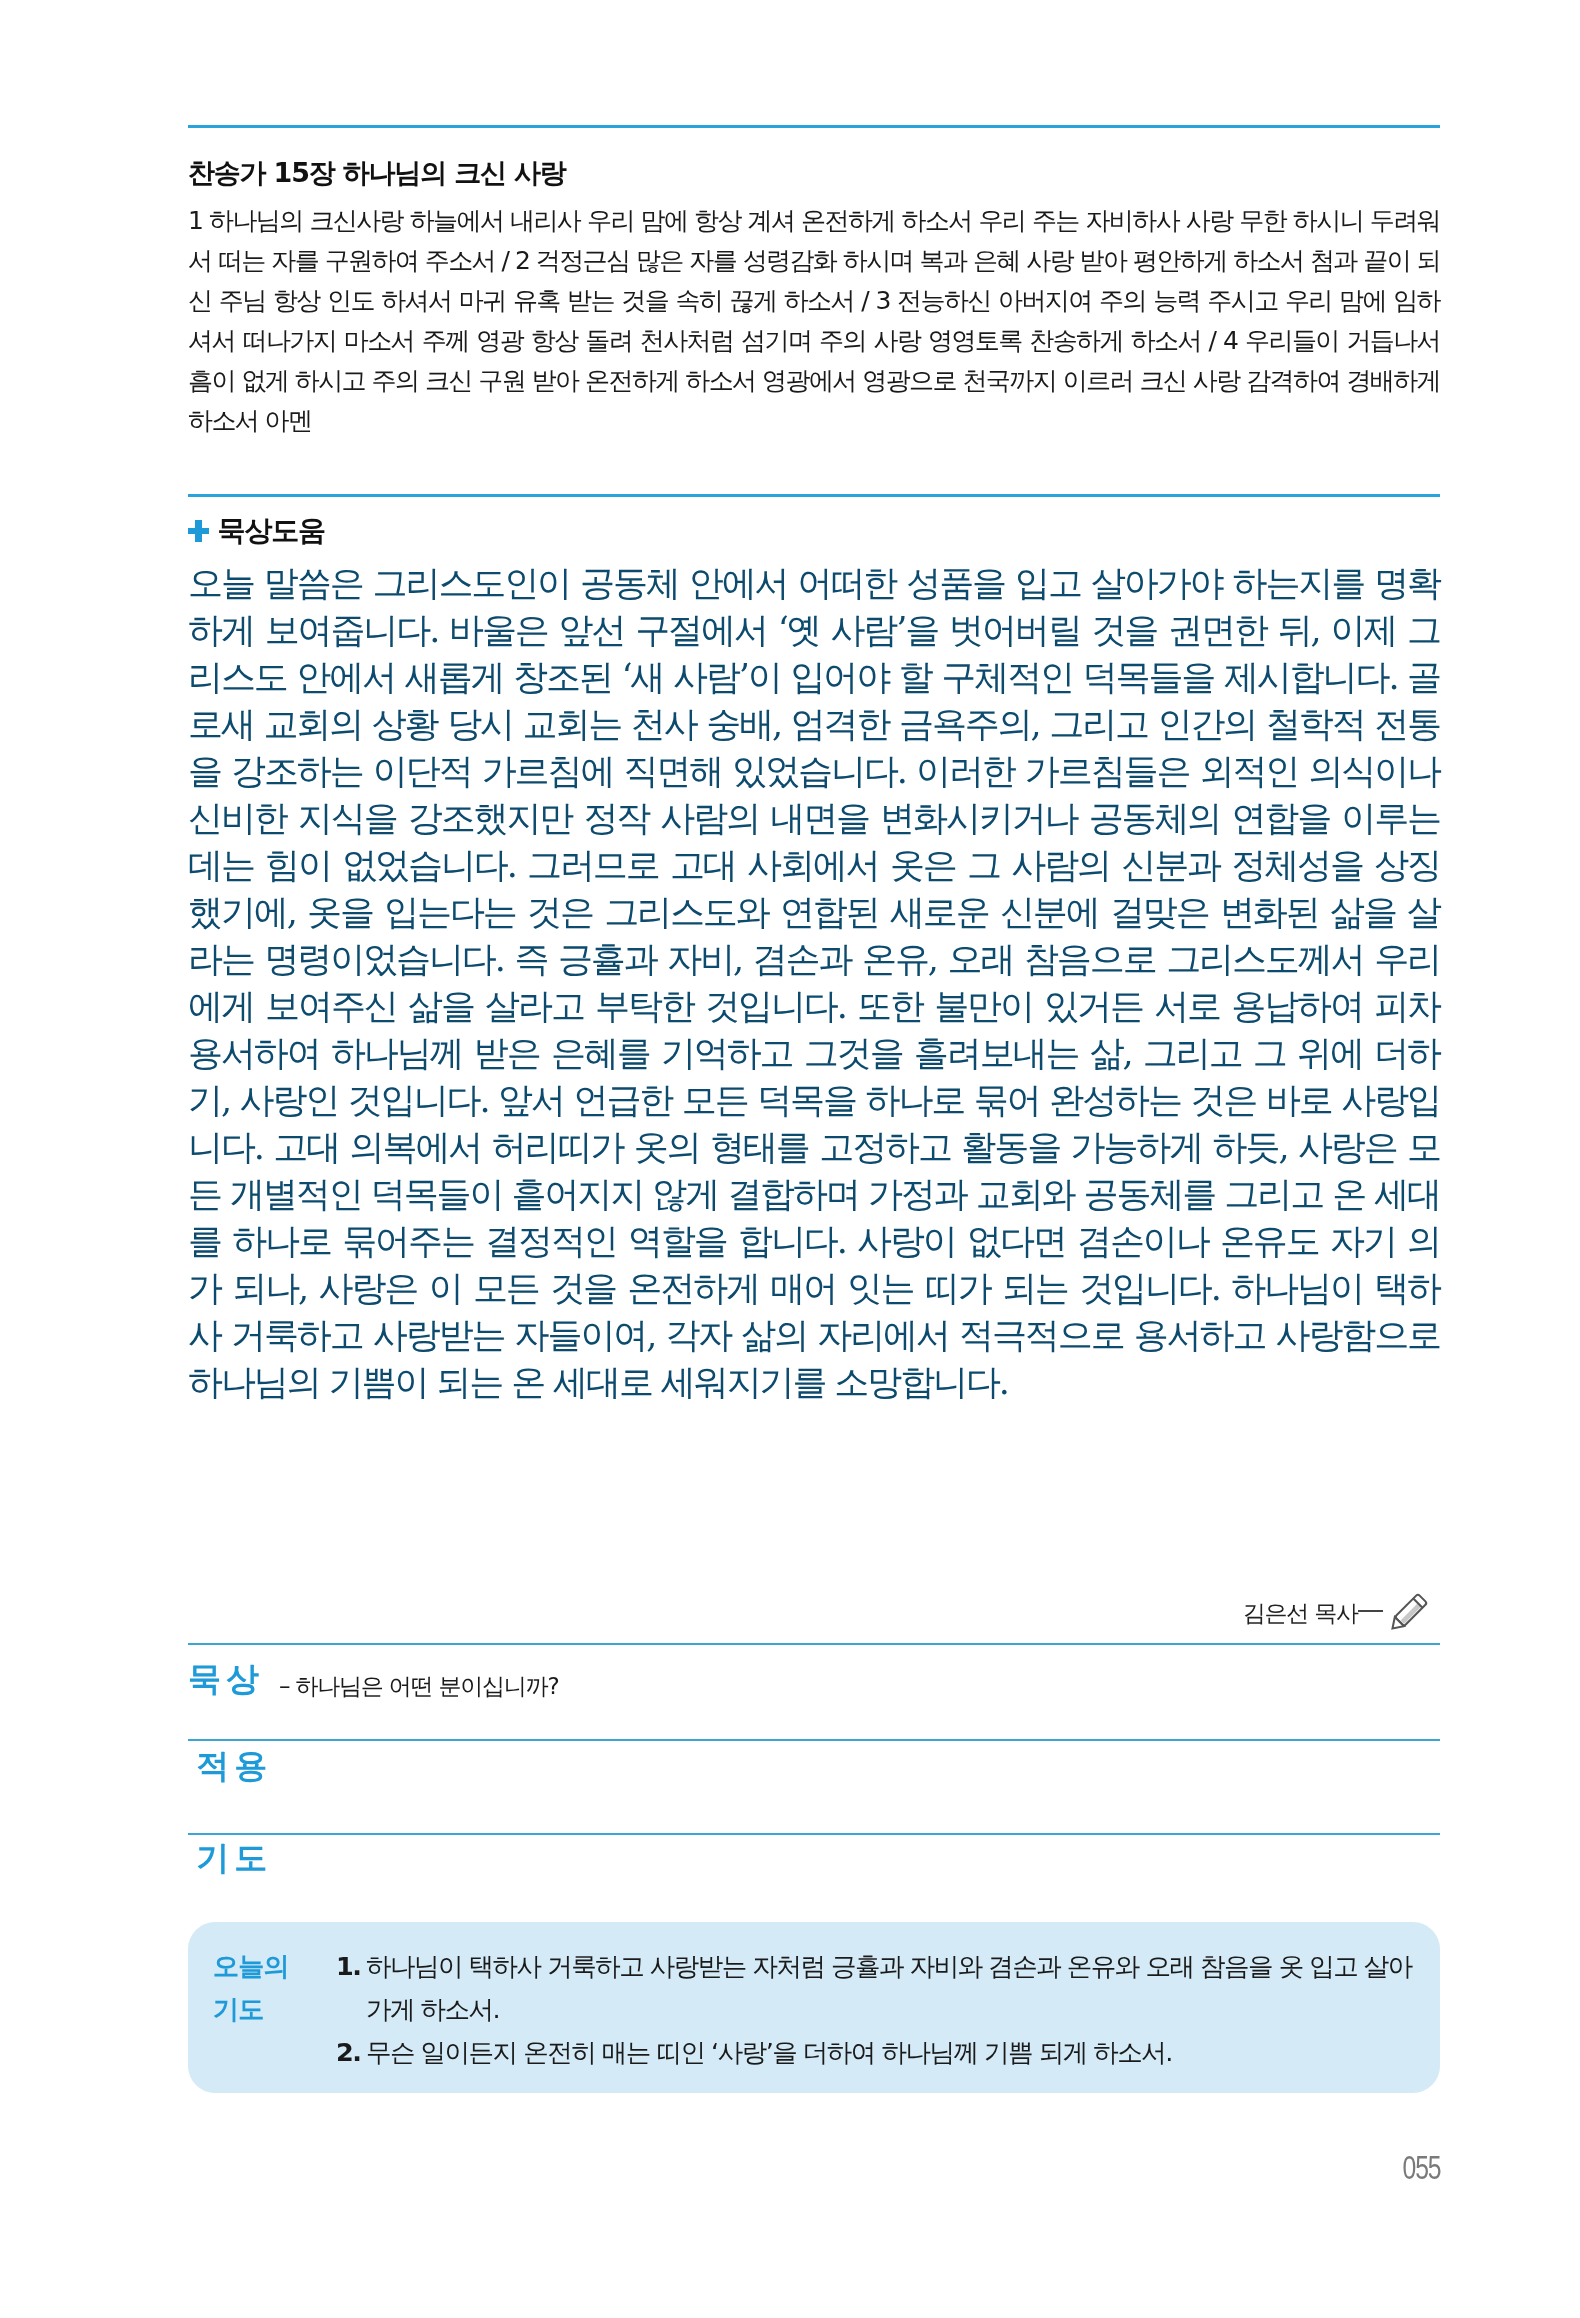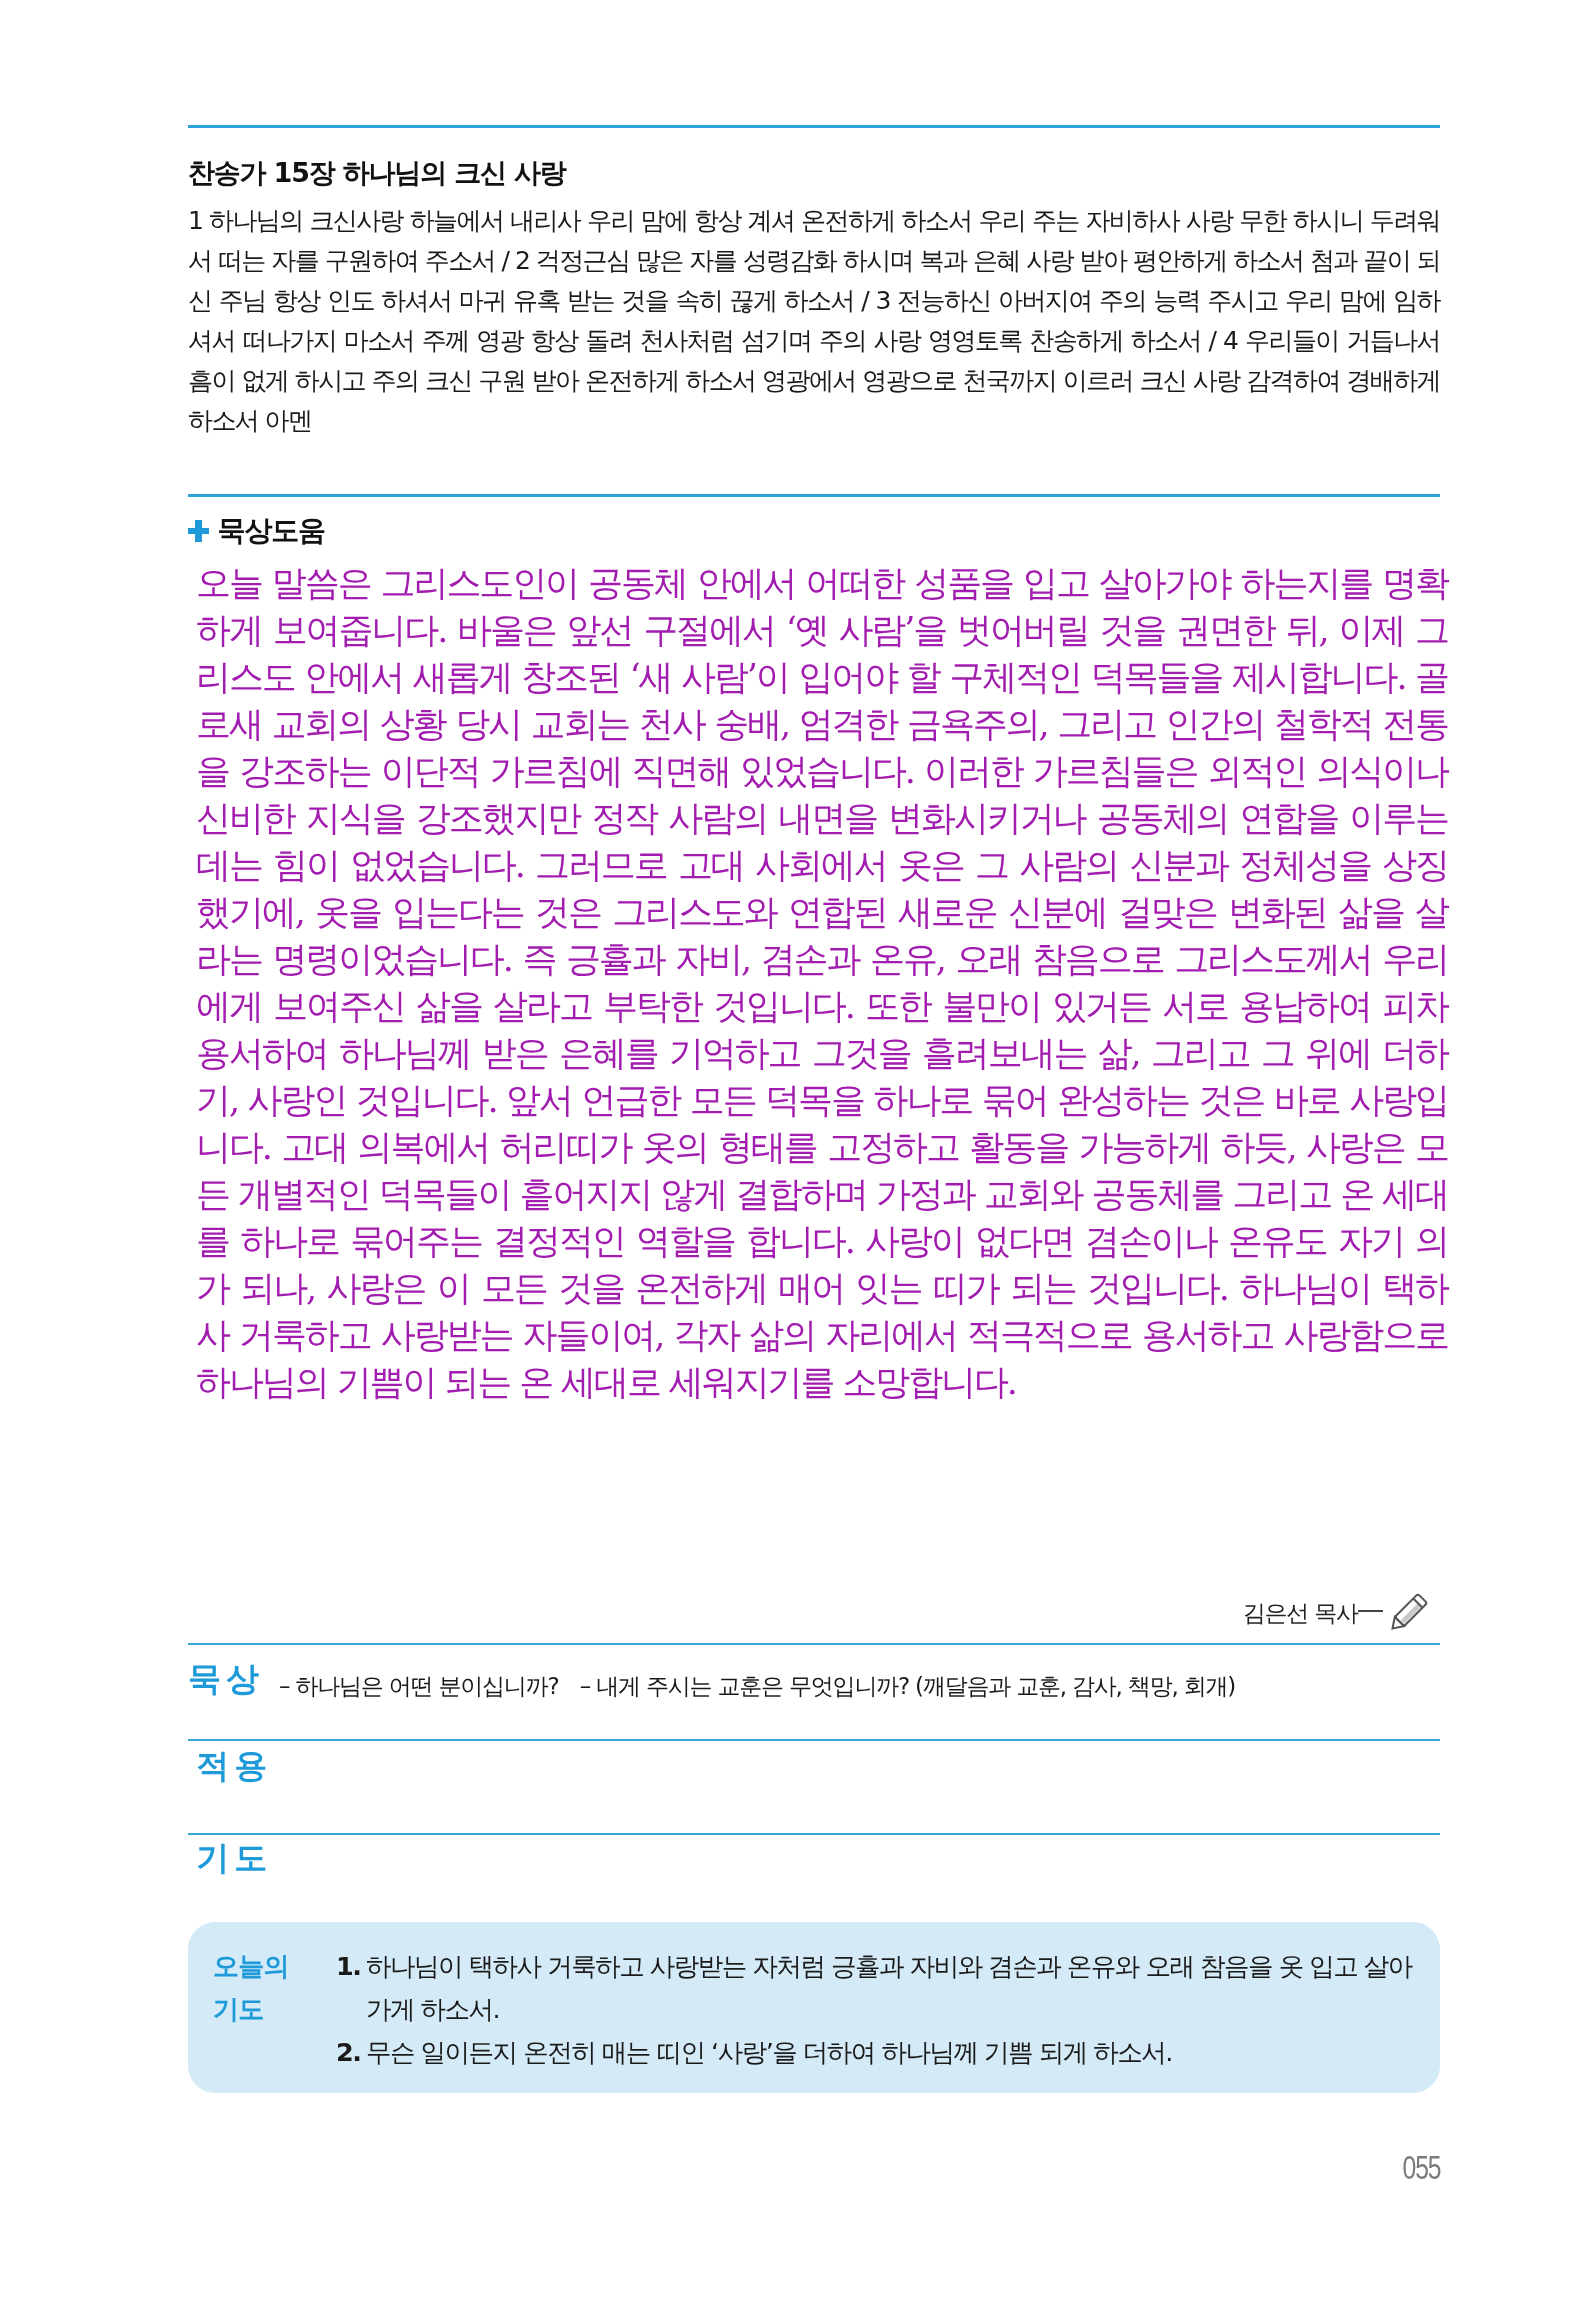--- a/index.html
+++ b/index.html
@@ -17,22 +17,22 @@
                font-family: "DejaVu Sans", sans-serif; text-align: justify; }
 
   
   .help-head { position: absolute; top: 512px; left: 0; display: flex; align-items: center; }
   .plus-icon { width: 21.4px; height: 21.4px; position: relative; margin-right: 8.2px; }
   .plus-icon::before, .plus-icon::after { content: ""; position: absolute; background: #1e9ad8; }
   .plus-icon::before { left: 7.4px; top: 0; width: 6.6px; height: 21.4px; }
   .plus-icon::after { left: 0; top: 7.4px; width: 21.4px; height: 6.6px; }
   .help-title { font-size: 28px; font-weight: bold; letter-spacing: -1.2px; color: #111; }
   .help-body { position: absolute; top: 560px; left: 0; width: 1252px; font-size: 35px;
-               line-height: 47px; letter-spacing: -2.1px; color: #a21caf;
-               font-family: "DejaVu Serif", "Liberation Serif", serif; text-align: justify; margin-left: 8px; }
+               line-height: 47px; letter-spacing: -2.1px; color: #0c4a6e;
+               font-family: "DejaVu Serif", "Liberation Serif", serif; text-align: justify; }
 
   .author { position: absolute; top: 1589px; right: 8.2px; display: flex; align-items: center; }
   .author-name { font-size: 23px; letter-spacing: -1.2px; color: #222; }
   .author-line { width: 25px; height: 1.6px; background: #444; margin-bottom: 5px; }
   .pencil-icon { width: 49px; height: 49px; }
 
   .label-blue { color: #1e9ad8; font-weight: bold; letter-spacing: 5px; }
   .med-row { position: absolute; top: 1657px; left: 0; display: flex; align-items: flex-end; }
   .med-label { font-size: 33px; }
   .med-q { font-size: 23px; letter-spacing: -1.2px; color: #1a1a1a; margin-left: 15px; }
@@ -81,21 +81,20 @@
         <line x1="22" y1="12" x2="38" y2="12" stroke="#555" stroke-width="2.5"></line>
         <polygon points="22,44 38,44 30,56" fill="#fff" stroke="#555" stroke-width="2.5"></polygon>
       </g>
     </svg>
   </div>
 
   <div class="rule thin" style="top:1643px;"></div>
   <div class="med-row">
     <span class="med-label label-blue">묵상</span>
     <span class="med-q">– 하나님은 어떤 분이십니까?</span>
-    <span class="med-q">– 내게 주시는 교훈은 무엇입니까? (깨달음과 교훈, 감사, 책망, 회개)</span>
   </div>
 
   <div class="rule thin" style="top:1739px;"></div>
   <div class="apply-label label-blue">적용</div>
 
   <div class="rule thin" style="top:1833px;"></div>
   <div class="pray-label label-blue">기도</div>
 
   <div class="prayer-box">
     <div class="prayer-label">

